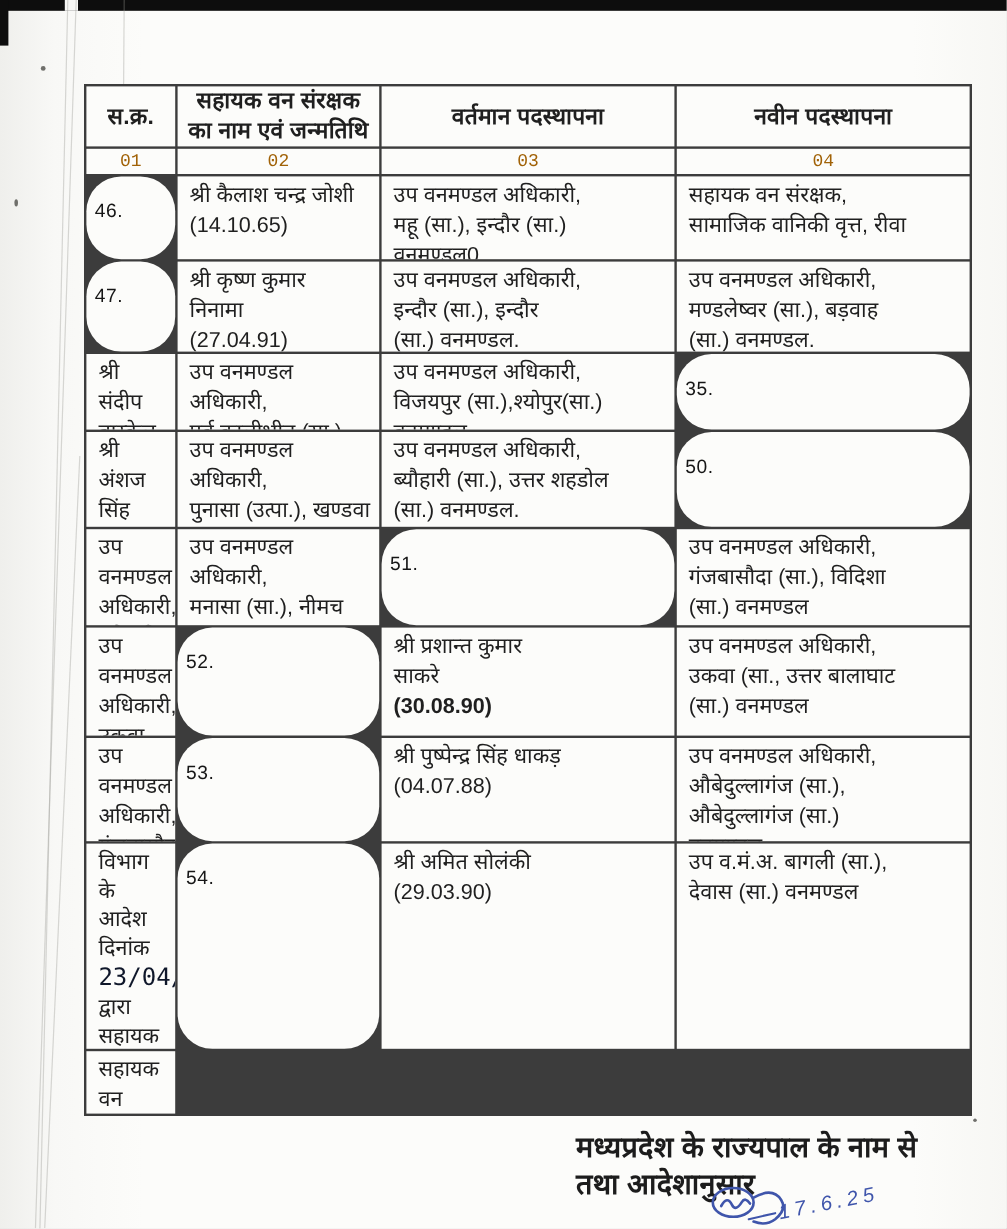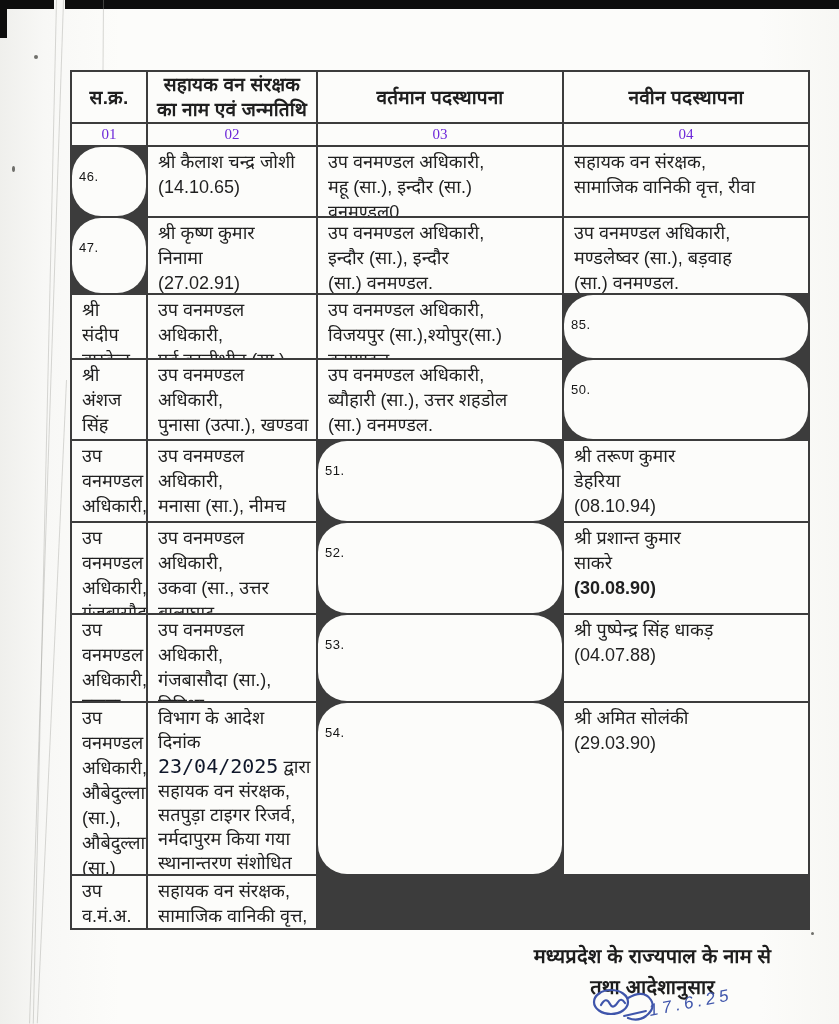--- a/index.html
+++ b/index.html
@@ -32,36 +32,36 @@
     padding:3px 5px 0 10px;
     white-space:pre-line;
     overflow:hidden;
   }
   .cell.head{
     display:flex;align-items:center;justify-content:center;text-align:center;
     font-size:19px;font-weight:600;padding:0 4px;letter-spacing:.2px;
   }
   .cell.colnum{
     display:flex;align-items:center;justify-content:center;
-    font-family:Liberation Serif, serif;
-    font-size:15px;color:#6d28d9;padding:0;
+    font-family:Liberation Mono, monospace;
+    font-size:15px;color:#a16207;padding:0;
   }
   .cell.serial{
-    font-size:13px;padding-left:7px;padding-top:17px;
+    font-size:16px;padding-left:7px;padding-top:17px;
     white-space:normal;color:#161616;letter-spacing:.5px;border-radius:29px;
   }
   .name{white-space:pre-line;}
   .dob{margin-top:16px;}
   .bold{font-weight:bold;}
   .wrap{white-space:normal;line-height:24px;}
   .mono-gray{font-family:"DejaVu Sans Mono",monospace;color:#0f172a;font-size:20px;}
   
   .footer{
     position:absolute;left:480px;top:941px;width:345px;
-    text-align:center;font-size:20px;line-height:31px;
+    font-size:24px;line-height:31px;
     color:#1c1c1c;font-weight:600;letter-spacing:.2px;
   }
   .signature{position:absolute;left:588px;top:986px;}
 </style>
 </head>
 <body>
 
 <div class="top-bar"></div>
 <div class="top-bar-notch"></div>
 <div class="left-wedge"></div>
@@ -93,60 +93,57 @@
 <span class="dob">(14.10.65)</span></div>
   <div class="cell">उप वनमण्डल अधिकारी,
 महू (सा.), इन्दौर (सा.)
 वनमण्डल0</div>
   <div class="cell">सहायक वन संरक्षक,
 सामाजिक वानिकी वृत्त, रीवा</div>
 
   <div class="cell serial">47.</div>
   <div class="cell"><span class="name">श्री कृष्ण कुमार
 निनामा</span>
-<span class="dob">(27.02.91)</span></div>
+<span class="dob">(27.04.91)</span></div>
   <div class="cell">उप वनमण्डल अधिकारी,
 इन्दौर (सा.), इन्दौर
 (सा.) वनमण्डल.</div>
   <div class="cell">उप वनमण्डल अधिकारी,
 मण्डलेष्वर (सा.), बड़वाह
 (सा.) वनमण्डल.</div>
 
   <div class="cell"><span class="name">श्री संदीप बास्केल</span>
 <span class="dob">(11.07.92)</span></div>
   <div class="cell">उप वनमण्डल अधिकारी,
 पूर्व कालीभीत (सा.),
 खण्डवा (सा.) वनमण्डल</div>
   <div class="cell">उप वनमण्डल अधिकारी,
 विजयपुर (सा.),श्योपुर(सा.)
 वनमण्डल.</div>
 
-  <div class="cell serial">85.</div>
+  <div class="cell serial">35.</div>
   <div class="cell"><span class="name">श्री अंशज सिंह
 भदौरिया</span>
 <span class="dob">(01.08.91)</span></div>
   <div class="cell">उप वनमण्डल अधिकारी,
 पुनासा (उत्पा.), खण्डवा
 (उत्पा.) वनमण्डल</div>
   <div class="cell">उप वनमण्डल अधिकारी,
 ब्यौहारी (सा.), उत्तर शहडोल
 (सा.) वनमण्डल.</div>
 
   <div class="cell serial">50.</div>
   <div class="cell">उप वनमण्डल अधिकारी,
 ब्यौहारी (सा.), उत्तर
 शहडोल (सा.) वनमण्डल</div>
   <div class="cell">उप वनमण्डल अधिकारी,
 मनासा (सा.), नीमच (सा.)
 वनमण्डल.</div>
 
   <div class="cell serial">51.</div>
-  <div class="cell"><span class="name">श्री तरूण कुमार
-डेहरिया</span>
-<span class="dob">(08.10.94)</span></div>
   <div class="cell">उप वनमण्डल अधिकारी,
 गंजबासौदा (सा.), विदिशा
 (सा.) वनमण्डल</div>
   <div class="cell">उप वनमण्डल अधिकारी,
 उकवा (सा., उत्तर बालाघाट
 (सा.) वनमण्डल</div>
 
   <div class="cell serial">52.</div>
   <div class="cell"><span class="name">श्री प्रशान्त कुमार
 साकरे</span>

